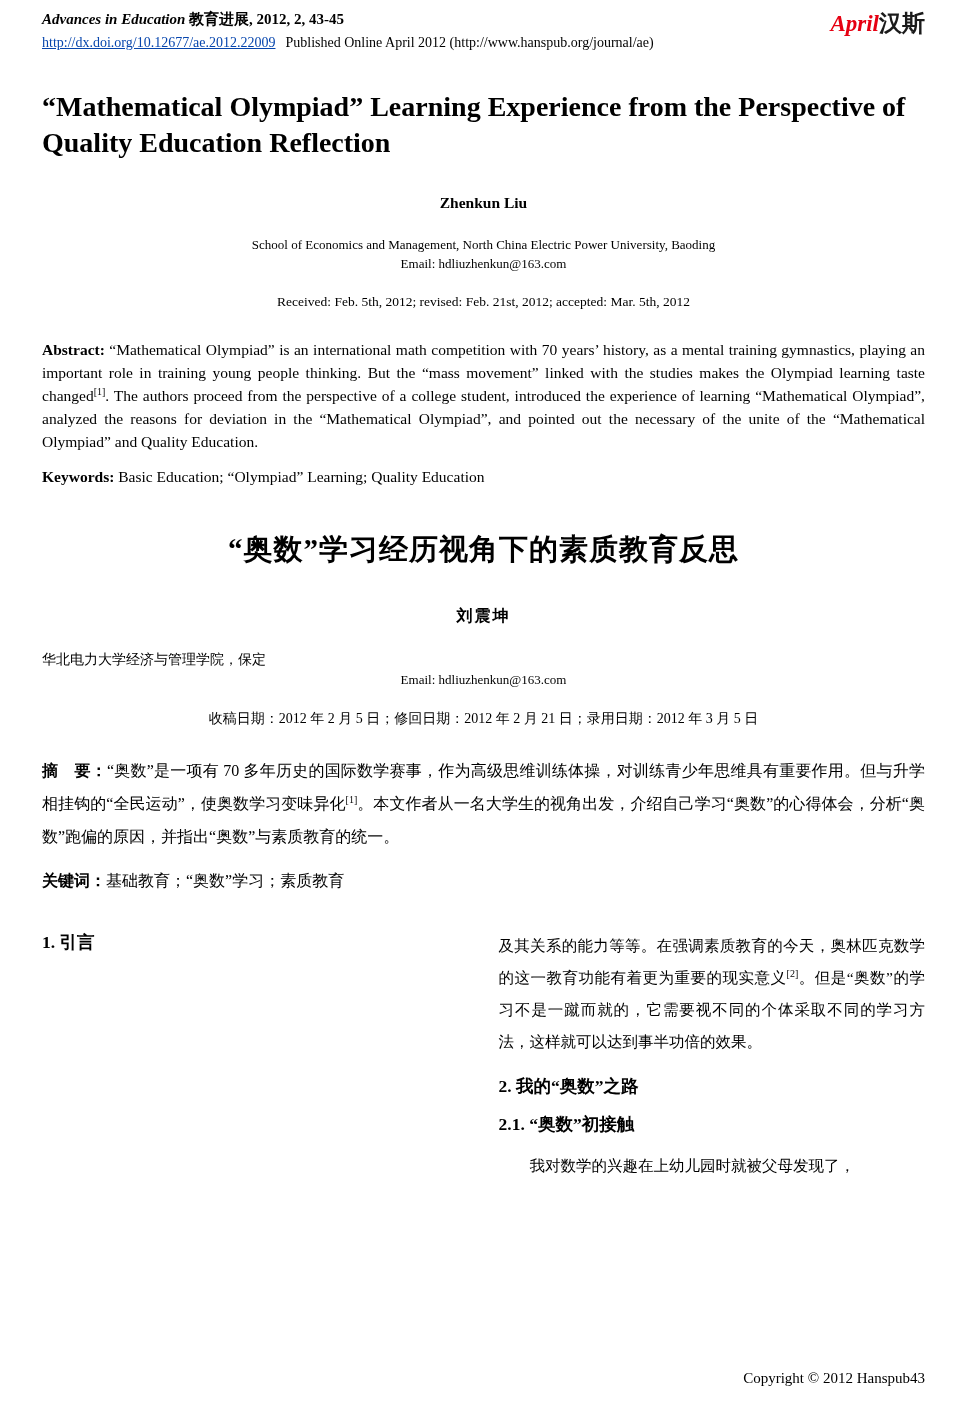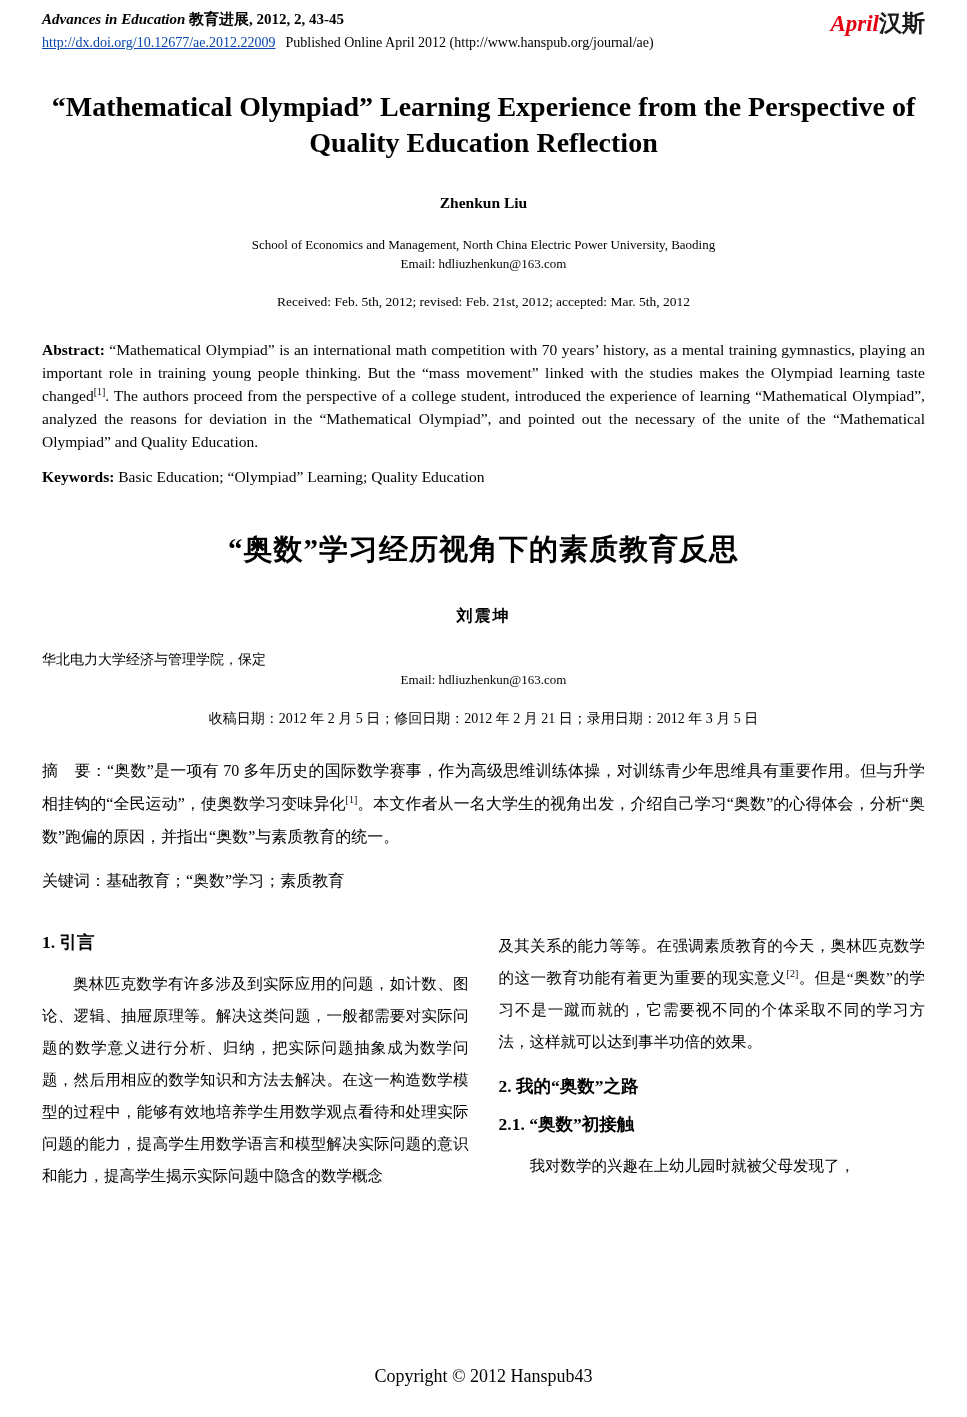--- a/index.html
+++ b/index.html
@@ -16,51 +16,51 @@
   .journal-line { font-size:15px; font-weight:bold; line-height:1.3; }
   .journal-line .it { font-style:italic; }
   .link-line { font-size:14px; margin-top:5px; }
   .link-line a { color:#0645ad; text-decoration:underline; cursor:pointer; }
   .link-line .pub { color:#000; margin-left:10px; }
   .logo { font-size:23px; font-weight:bold; white-space:nowrap; line-height:1; margin-top:2px; }
   .logo .hans { font-style:italic; }
   .logo .cn { color:#1a1a1a;text-align:right; }
 
   
-  .title-en { margin-top:38px; text-align:center; font-size:28px; font-weight:bold; line-height:1.32; }
+  .title-en { margin-top:38px; text-align:left; font-size:28px; font-weight:bold; line-height:1.32; }
   .author-en { margin-top:32px; text-align:center; font-size:15.5px; font-weight:bold; }
   .affil-en { margin-top:24px; text-align:center; font-size:13px; line-height:1.45; }
   .email-en { text-align:center; font-size:13px; line-height:1.45; }
   .received-en { margin-top:20px; text-align:center; font-size:13.5px; }
   .abstract-en { margin-top:28px; font-size:15.5px; line-height:23px; text-align:justify; }
   .abstract-en b, .keywords-en b { font-weight:bold; }
   .keywords-en { margin-top:15px; font-size:15.5px; }
   sup { font-size:10px; vertical-align:super; line-height:0; }
 
   
   .title-cn { margin-top:44px; text-align:center; font-size:29px; font-weight:bold; letter-spacing:1px; }
   .author-cn { margin-top:36px; text-align:center; font-size:16px; font-weight:bold; letter-spacing:2px; }
   .affil-cn { margin-top:22px; font-size:14px; line-height:1.5; }
   .email-cn { text-align:center; font-size:13px; line-height:1.5; }
   .received-cn { margin-top:20px; text-align:center; font-size:14px; }
   .abstract-cn { margin-top:26px; font-size:16px; line-height:33px; text-align:justify; }
-  .abstract-cn b, .keywords-cn b { font-weight:normal; }
+  .abstract-cn b, .keywords-cn b { font-weight:bold; }
   .keywords-cn { margin-top:18px; font-size:16px; }
 
   
   .columns { margin-top:38px; display:flex; gap:30px; }
   .col { width:50%; }
   .col h3 { font-size:17.5px; font-weight:bold; margin-bottom:14px; }
   .col h3.mt { margin-top:16px; }
   .col p { font-size:15.5px; line-height:32px; text-align:justify; }
   .col p.indent { text-indent:2em; }
 
   
   .ftr { position:absolute; left:42px; right:42px; bottom:8px;
-         display:flex; justify-content:center; font-size:18px; }
+         display:flex; justify-content:flex-end; font-size:15px; }
 </style>
 </head>
 <body>
 
 <div class="page">
 
   <div class="hdr">
     <div>
       <div class="journal-line"><span class="it">Advances in Education</span><span>  教育进展, 2012, 2, 43-45</span></div>
       <div class="link-line"><a href="#">http://dx.doi.org/10.12677/ae.2012.22009</a><span class="pub">Published Online April 2012 (http://www.hanspub.org/journal/ae)</span></div>
@@ -90,21 +90,20 @@
 
   <div class="received-cn">收稿日期：2012 年 2 月 5 日；修回日期：2012 年 2 月 21 日；录用日期：2012 年 3 月 5 日</div>
 
   <p class="abstract-cn"><b>摘　要：</b><span>“奥数”是一项有 70 多年历史的国际数学赛事，作为高级思维训练体操，对训练青少年思维具有重要作用。但与升学相挂钩的“全民运动”，使奥数学习变味异化</span><sup>[1]</sup><span>。本文作者从一名大学生的视角出发，介绍自己学习“奥数”的心得体会，分析“奥数”跑偏的原因，并指出“奥数”与素质教育的统一。</span></p>
 
   <p class="keywords-cn"><b>关键词：</b><span>基础教育；“奥数”学习；素质教育</span></p>
 
   <div class="columns">
     <div class="col">
       <h3>1. 引言</h3>
-      <p class="indent">奥林匹克数学有许多涉及到实际应用的问题，如计数、图论、逻辑、抽屉原理等。解决这类问题，一般都需要对实际问题的数学意义进行分析、归纳，把实际问题抽象成为数学问题，然后用相应的数学知识和方法去解决。在这一构造数学模型的过程中，能够有效地培养学生用数学观点看待和处理实际问题的能力，提高学生用数学语言和模型解决实际问题的意识和能力，提高学生揭示实际问题中隐含的数学概念</p>
     </div>
     <div class="col">
       <p><span>及其关系的能力等等。在强调素质教育的今天，奥林匹克数学的这一教育功能有着更为重要的现实意义</span><sup>[2]</sup><span>。但是“奥数”的学习不是一蹴而就的，它需要视不同的个体采取不同的学习方法，这样就可以达到事半功倍的效果。</span></p>
       <h3 class="mt">2. 我的“奥数”之路</h3>
       <h3>2.1. “奥数”初接触</h3>
       <p class="indent">我对数学的兴趣在上幼儿园时就被父母发现了，</p>
     </div>
   </div>
 
   <div class="ftr">

